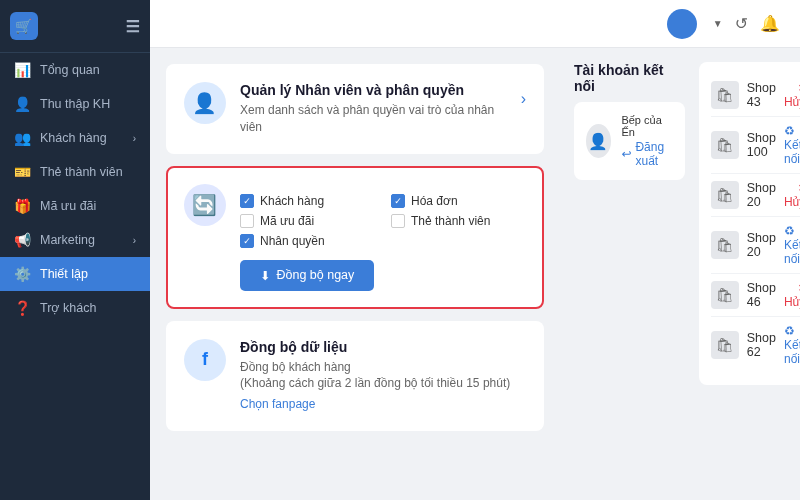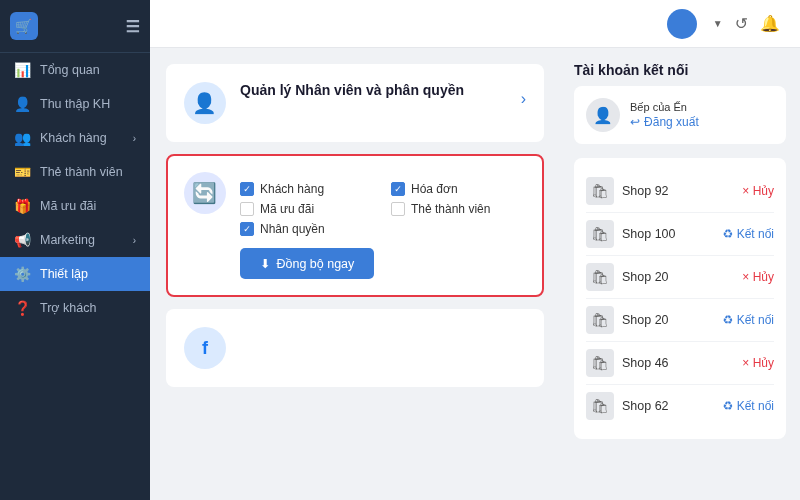--- a/index.html
+++ b/index.html
@@ -193,21 +193,20 @@
       gap: 6px;
       width: fit-content;
     }
 
     
     .right-panel {
       width: 240px;
       padding: 14px;
       overflow-y: auto;
       display: flex;
-      flex-direction: column;
       gap: 14px;
       background: #f0f2f5;
       flex-shrink: 0;
     }
 
     .right-section-title {
       font-size: 14px;
       font-weight: 600;
       color: #1a1a2e;
       margin-bottom: 8px;
@@ -338,20 +337,21 @@
   </div>
 
   <div class="content">
     <div class="left-panel scrollbar" id="cards-container">
         <div class="card">
     <div class="card-icon-wrap blue" style="">
       <span class="card-icon-content">👤</span>
     </div>
     <div class="card-body">
       <div class="card-title">Quản lý Nhân viên và phân quyền</div>
+      <div class="card-desc">Xem danh sách và phân quyền vai trò của nhân viên</div>
 
     </div>
     <span class="card-arrow">›</span>
   </div>
         <div class="card highlighted">
     <div class="card-icon-wrap indigo" style="">
       <span class="card-icon-content">🔄</span>
     </div>
     <div class="card-body">
 
@@ -385,20 +385,26 @@
         <span>⬇</span>
         <span>Đồng bộ ngay</span>
       </button>
 
     </div>
 
   </div>
         <div class="card">
     <div class="card-icon-wrap facebook" style="background:#dbeafe;">
       <span style="color:#1877f2;font-weight:bold;font-size:18px;">f</span>
+    </div>
+    <div class="card-body">
+      <div class="card-title">Đồng bộ dữ liệu</div>
+      <div class="card-desc">Đồng bộ khách hàng<br>(Khoảng cách giữa 2 lần đồng bộ tối thiều 15 phút)</div>
+      <div class="card-desc" style="color:#3b7dd8;margin-top:4px;">Chọn fanpage</div>
+
     </div>
 
   </div>
       </div>
     <div class="right-panel scrollbar" id="right-panel-container">
   <div>
     <div class="right-section-title">Tài khoản kết nối</div>
     <div class="account-card">
       <div class="account-item">
         <div class="account-avatar">👤</div>
@@ -410,21 +416,21 @@
           </div>
         </div>
       </div>
     </div>
   </div>
   <div>
     <div class="fanpage-section">
       <div class="fanpage-list" id="fanpage-list">
               <div class="fanpage-item">
     <div class="fanpage-icon">🛍</div>
-    <span class="fanpage-name">Shop 92</span>
+    <span class="fanpage-name">Shop 43</span>
     <span class="fanpage-action-cancel">× Hủy</span>
   </div>
               <div class="fanpage-item">
     <div class="fanpage-icon">🛍</div>
     <span class="fanpage-name">Shop 100</span>
     <span class="fanpage-action-connect">♻ Kết nối</span>
   </div>
               <div class="fanpage-item">
     <div class="fanpage-icon">🛍</div>
     <span class="fanpage-name">Shop 20</span>

